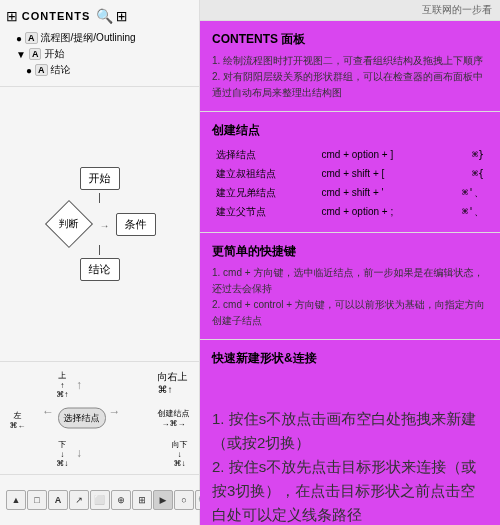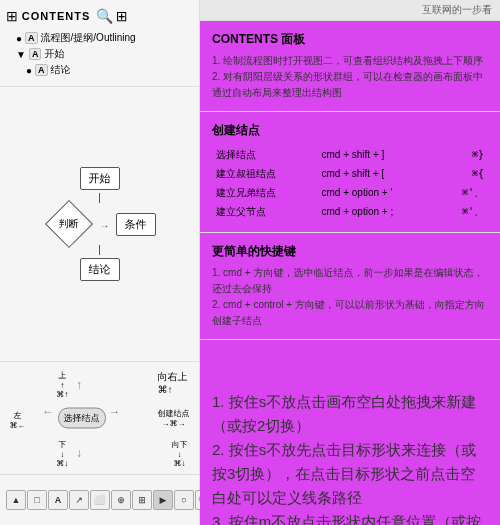--- a/index.html
+++ b/index.html
@@ -317,51 +317,52 @@
         2. 对有阴阳层级关系的形状群组，可以在检查器的画布面板中通过自动布局来整理出结构图
       </p>
     </div>
 
     <div class="right-section">
       <h3>创建结点</h3>
       <table class="shortcut-table">
         <tbody>
             <tr>
           <td>选择结点</td>
-          <td>cmd +  shift + ]</td>
+          <td>cmd +  option + ]</td>
           <td>⌘}</td>
         </tr>
         <tr>
           <td>建立叔祖结点</td>
           <td>cmd +  shift + [</td>
           <td>⌘{</td>
         </tr>
         <tr>
           <td>建立兄弟结点</td>
-          <td>cmd +  option + '</td>
+          <td>cmd +  shift + '</td>
           <td>⌘'、</td>
         </tr>
         <tr>
           <td>建立父节点</td>
           <td>cmd +  option + ;</td>
           <td>⌘'、</td>
         </tr>
       </tbody>
         </table>
     </div>
 
     <div class="right-section">
       <h3>更简单的快捷键</h3>
       <p style="font-size:10px; line-height:1.6;">
         1. cmd + 方向键，选中临近结点，前一步如果是在编辑状态，还过去会保持<br>
         2. cmd + control + 方向键，可以以前形状为基础，向指定方向创建子结点
       </p>
     </div>
 
     <div class="right-section" style="flex:1; border-bottom:none;">
+      <h3>快速新建形状&amp;连接</h3>
       <p style="font-size:15px; line-height:1.6;margin-top:40px;">
         1. 按住s不放点击画布空白处拖拽来新建（或按2切换）<br>
         2. 按住s不放先点击目标形状来连接（或按3切换），在点击目标形状之前点击空白处可以定义线条路径<br>
         3. 按住m不放点击形状内任意位置（或按下9切换）选择磁铁工具，可以设置连接点位置
       </p>
     </div>
   </div>
 </div>
 
 </body></html>

